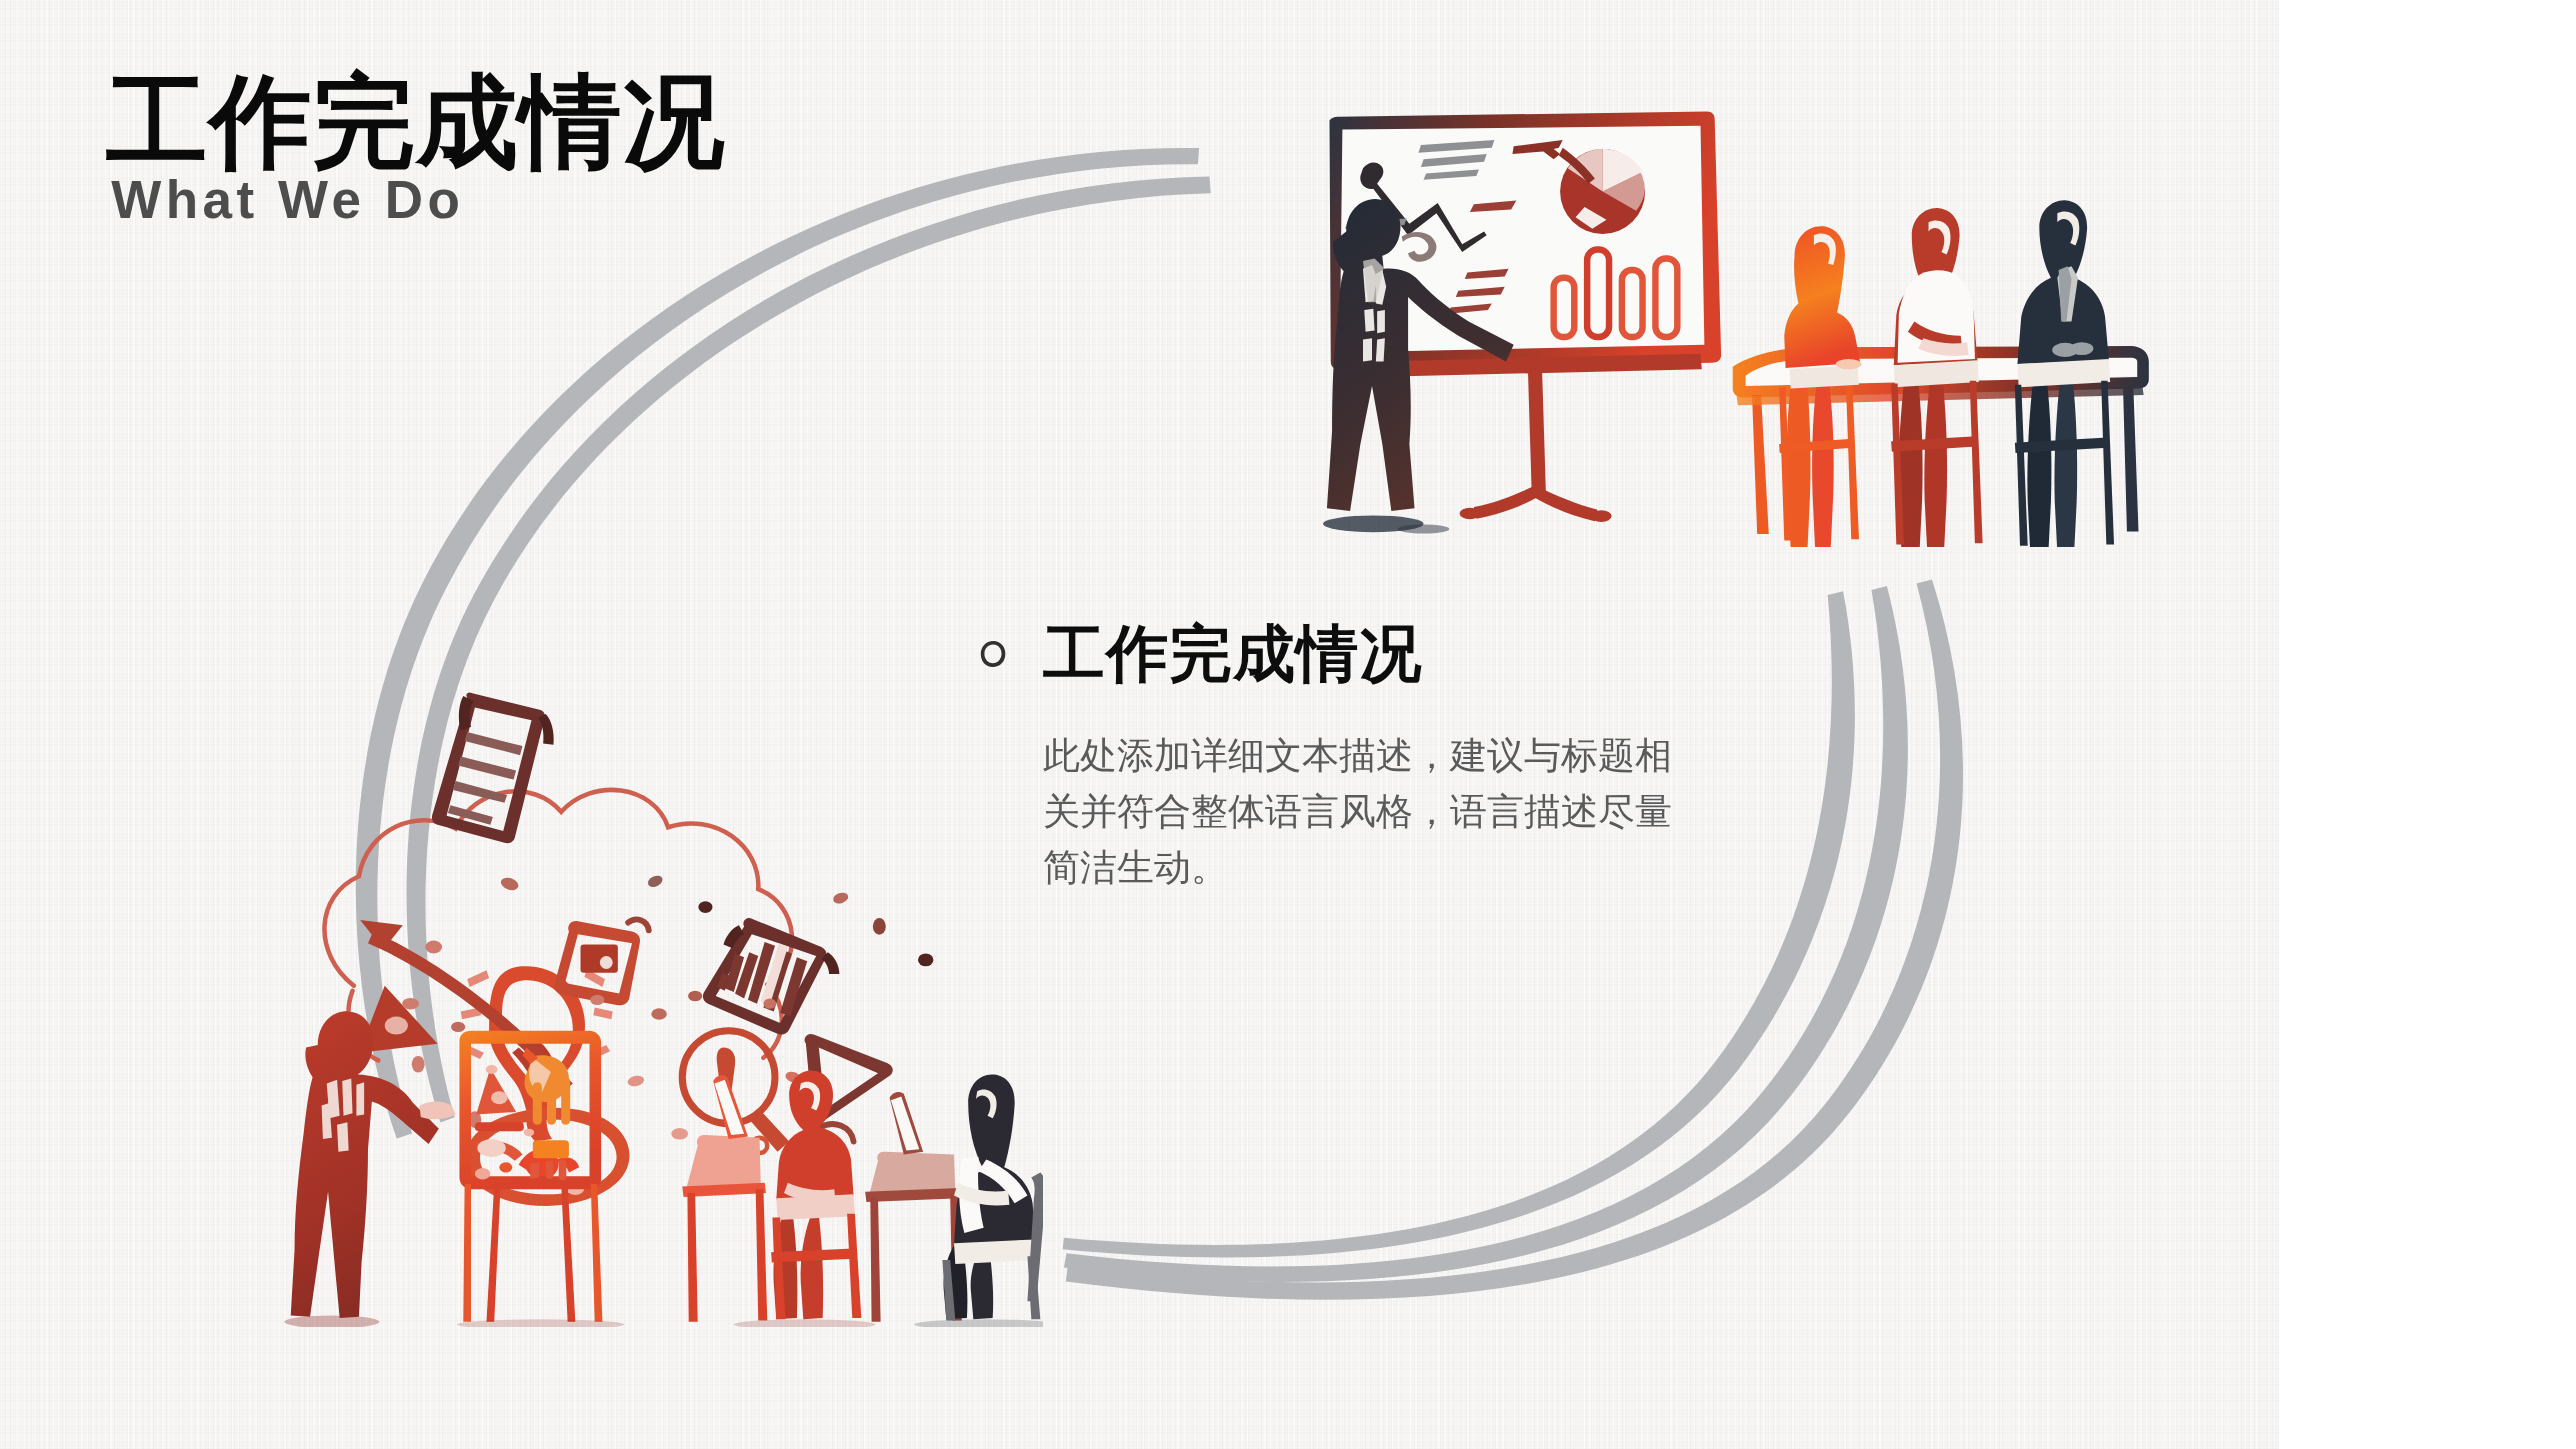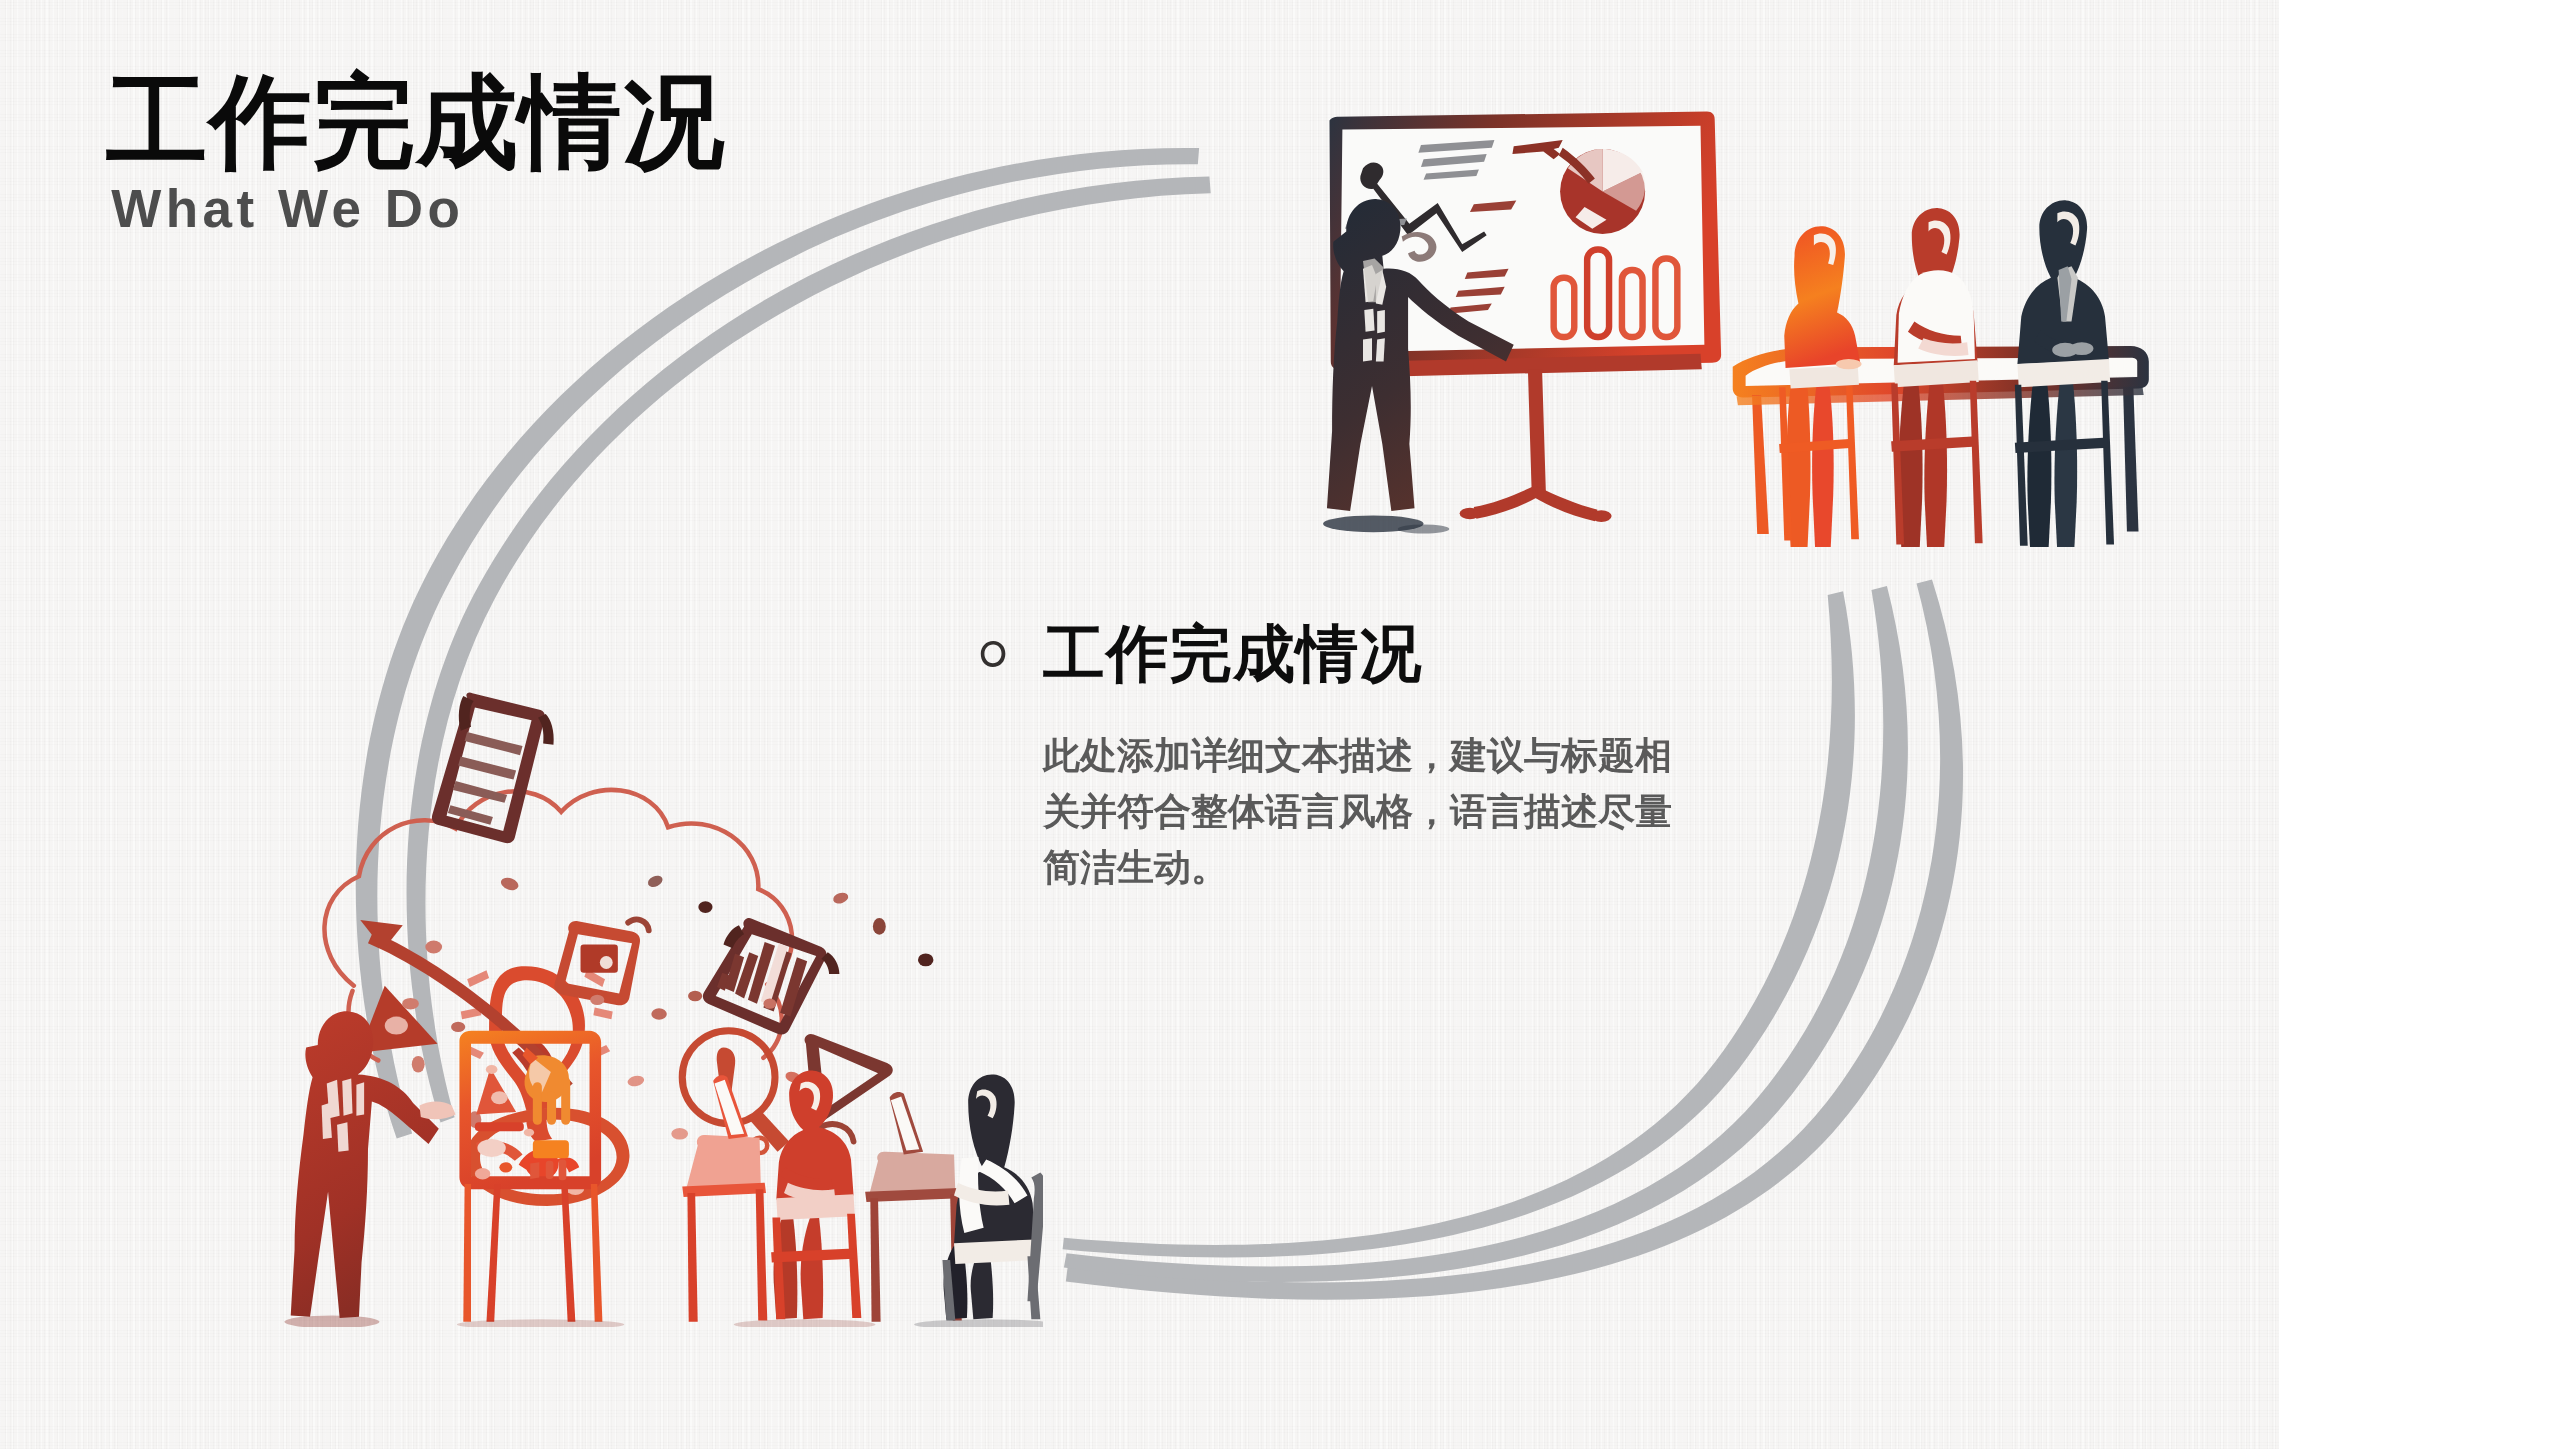--- a/index.html
+++ b/index.html
@@ -49,21 +49,20 @@
   #page-title {
     font-size: 102px;
     line-height: 1.0;
     font-weight: 700;
     color: #0a0a0a;
     letter-spacing: 1.3px;
     white-space: nowrap;
     font-family: "Liberation Sans", "DejaVu Sans", sans-serif;
   }
   #page-subtitle {
-    margin-top: 9px;
     margin-left: 5.2px;
     font-size: 53px;
     line-height: 1.0;
     font-weight: 700;
     color: #4d4d4d;
     letter-spacing: 4.5px;
     white-space: nowrap;
   }
 
   
@@ -92,21 +91,21 @@
     letter-spacing: 1.3px;
     white-space: nowrap;
   }
   #content-body {
     margin-top: 43px;
     margin-left: 64px;
     width: 644px;
     font-size: 37px;
     line-height: 1.52;
     color: #5a5a5a;
-    font-weight: 700;
+    font-weight: 400;
     text-align: left;
   }
 
   
   #illustration-meeting {
     position: absolute;
     left: 1301px;
     top: 109px;
     width: 857px;
     height: 438px;

